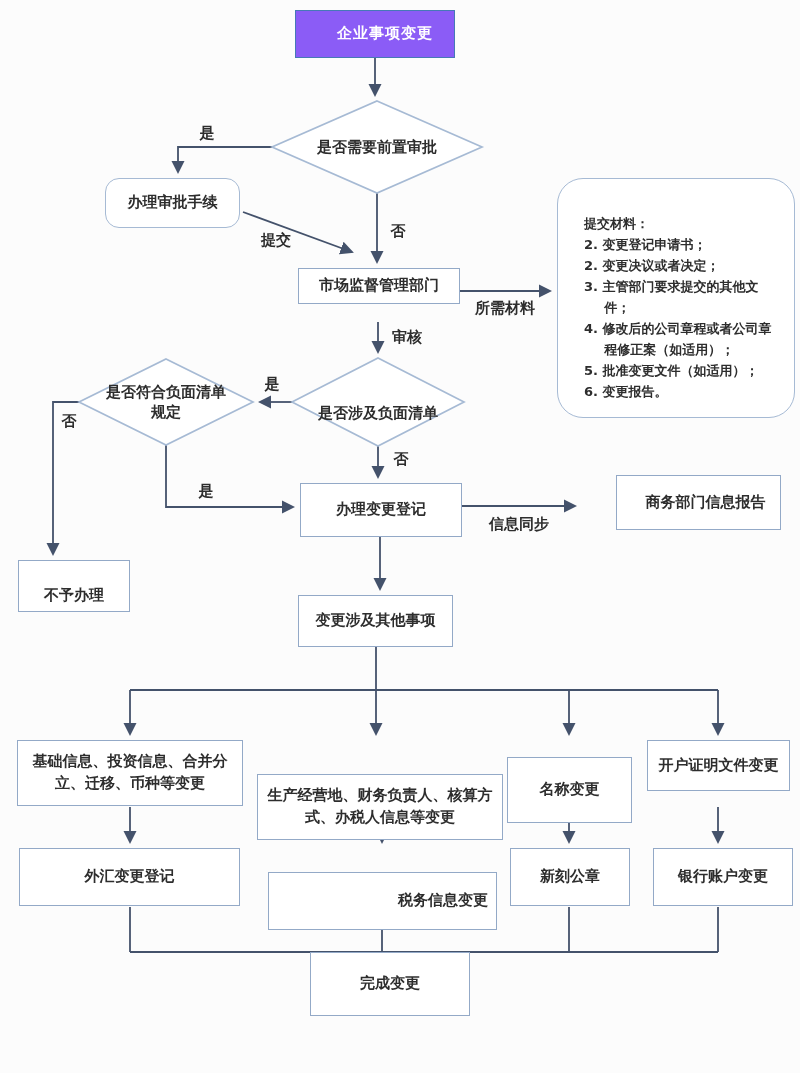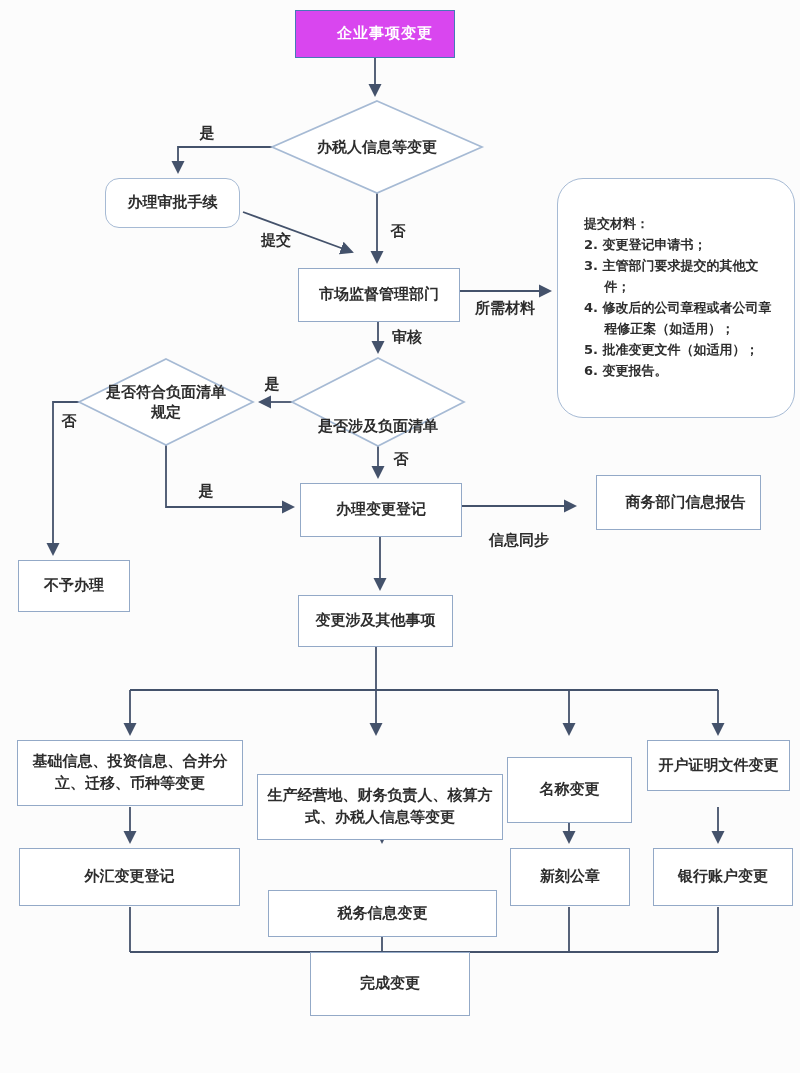--- a/index.html
+++ b/index.html
@@ -9,21 +9,21 @@
     color:#2d2d2d;overflow:hidden;
   }
   svg.wires{position:absolute;left:0;top:0;pointer-events:none;}
   .node{
     position:absolute;display:flex;align-items:center;justify-content:center;
     text-align:center;background:#ffffff;border:1.5px solid #93a9c7;
     font-size:15px;font-weight:bold;line-height:1.45;box-sizing:border-box;
     padding:4px 8px;
   }
   .node.title{
-    background:#d946ef;border-color:#4679b6;color:#ffffff;letter-spacing:1px;padding-left:28px;
+    background:#8b5cf6;border-color:#4679b6;color:#ffffff;letter-spacing:1px;padding-left:28px;
   }
   .node.rounded{border-radius:14px;border-color:#a6bad4;}
   .dlabel{
     position:absolute;display:flex;align-items:center;justify-content:center;
     text-align:center;font-size:15px;font-weight:bold;line-height:1.35;
     transform:translate(-50%,-50%);
   }
   .nowrap{white-space:nowrap;}
   .elabel{
     position:absolute;transform:translate(-50%,-50%);
@@ -81,54 +81,55 @@
       <polygon points="377,101 482,147 377,193 272,147"></polygon>
       <polygon points="378,358 464,402 378,446 292,402"></polygon>
       <polygon points="166,359 253,402 166,445 79,402"></polygon>
     </g>
   </svg>
 
   <div class="node title" style="left:295px;top:10px;width:160px;height:48px;">
     <span>企业事项变更</span>
   </div>
 
-  <div class="dlabel nowrap" style="left:377px;top:147px;">办税人信息等变更</div>
+  <div class="dlabel nowrap" style="left:377px;top:147px;">是否需要前置审批</div>
 
   <div class="node rounded" style="left:105px;top:178px;width:135px;height:50px;">
     <span>办理审批手续</span>
   </div>
 
-  <div class="node" style="left:298px;top:268px;width:162px;height:54px;">
+  <div class="node" style="left:298px;top:268px;width:162px;height:36px;">
     <span>市场监督管理部门</span>
   </div>
 
   <div class="materials">
     <div class="mat-title">提交材料：</div>
     <div>
       <div class="mat-item">2. 变更登记申请书；</div>
+      <div class="mat-item">2. 变更决议或者决定；</div>
       <div class="mat-item">3. 主管部门要求提交的其他文件；</div>
       <div class="mat-item">4. 修改后的公司章程或者公司章程修正案（如适用）；</div>
       <div class="mat-item">5. 批准变更文件（如适用）；</div>
       <div class="mat-item">6. 变更报告。</div>
     </div>
   </div>
 
-  <div class="dlabel nowrap" style="left:378px;top:426px;">是否涉及负面清单</div>
+  <div class="dlabel nowrap" style="left:378px;top:413px;">是否涉及负面清单</div>
 
   <div class="dlabel" style="left:166px;top:402px;width:122px;">是否符合负面清单规定</div>
 
-  <div class="node" style="left:18px;top:560px;width:112px;height:52px;">
+  <div class="node" style="left:18px;top:560px;width:112px;height:52px;align-items:flex-end;">
     <span>不予办理</span>
   </div>
 
   <div class="node" style="left:300px;top:483px;width:162px;height:54px;">
     <span>办理变更登记</span>
   </div>
 
-  <div class="node" style="left:596px;top:475px;width:165px;height:55px;padding-left:22px;">
+  <div class="node" style="left:616px;top:475px;width:165px;height:55px;padding-left:22px;">
     <span>商务部门信息报告</span>
   </div>
 
   <div class="node" style="left:298px;top:595px;width:155px;height:52px;">
     <span>变更涉及其他事项</span>
   </div>
 
   <div class="node" style="left:17px;top:740px;width:226px;height:66px;">
     <span>基础信息、投资信息、合并分立、迁移、币种等变更</span>
   </div>
@@ -142,21 +143,21 @@
   </div>
 
   <div class="node" style="left:647px;top:740px;width:143px;height:51px;">
     <span>开户证明文件变更</span>
   </div>
 
   <div class="node" style="left:19px;top:848px;width:221px;height:58px;">
     <span>外汇变更登记</span>
   </div>
 
-  <div class="node" style="left:268px;top:890px;width:229px;height:47px;">
+  <div class="node" style="left:268px;top:872px;width:229px;height:58px;justify-content:flex-end;">
     <span>税务信息变更</span>
   </div>
 
   <div class="node" style="left:510px;top:848px;width:120px;height:58px;">
     <span>新刻公章</span>
   </div>
 
   <div class="node" style="left:653px;top:848px;width:140px;height:58px;">
     <span>银行账户变更</span>
   </div>
@@ -167,15 +168,15 @@
 
   <div class="elabel" style="left:207px;top:133px;">是</div>
   <div class="elabel" style="left:398px;top:231px;">否</div>
   <div class="elabel" style="left:276px;top:240px;">提交</div>
   <div class="elabel" style="left:505px;top:308px;">所需材料</div>
   <div class="elabel" style="left:407px;top:337px;">审核</div>
   <div class="elabel" style="left:272px;top:384px;">是</div>
   <div class="elabel" style="left:69px;top:421px;">否</div>
   <div class="elabel" style="left:206px;top:491px;">是</div>
   <div class="elabel" style="left:401px;top:459px;">否</div>
-  <div class="elabel" style="left:519px;top:540px;">信息同步</div>
+  <div class="elabel" style="left:519px;top:524px;">信息同步</div>
 
 </div>
 
 </body></html>

